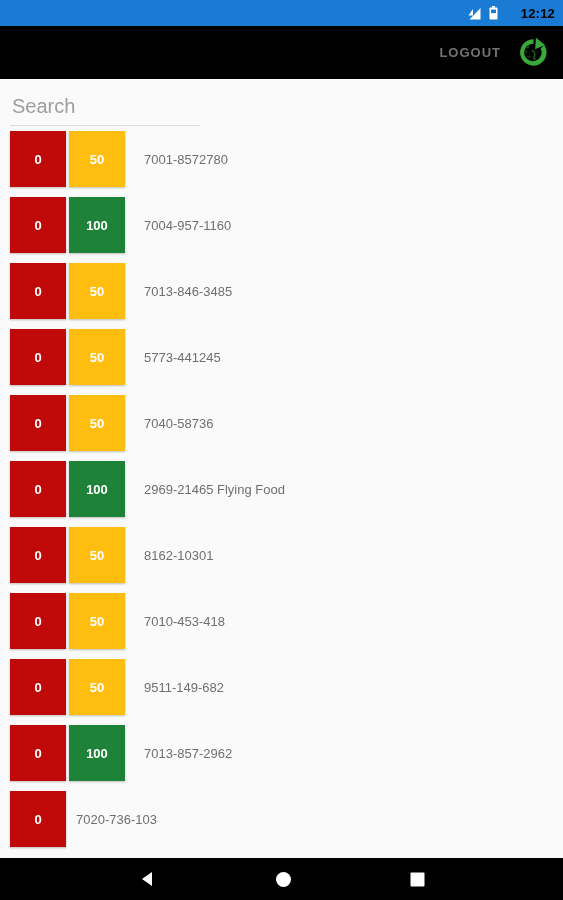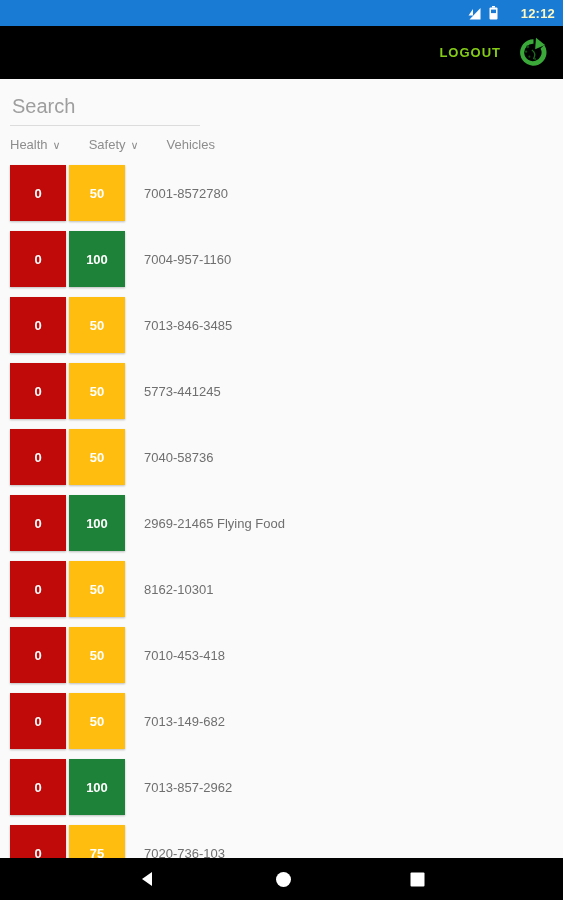--- a/index.html
+++ b/index.html
@@ -32,41 +32,41 @@
     justify-content: flex-end;
     padding-right: 8px;
   }
   #status-icons {
     display: flex;
     align-items: center;
     gap: 7px;
   }
   .sb-icon { display: block; }
   #status-clock {
-    color: #fef9c3;
+    color: #000000;
     font-size: 13px;
     font-weight: bold;
     letter-spacing: 0.2px;
     margin-left: 16px;
   }
 
   
   #app-bar {
     position: absolute;
     top: 26px; left: 0;
     width: 563px;
     height: 53px;
     background: #000000;
     display: flex;
     align-items: center;
     justify-content: flex-end;
     padding-right: 13px;
   }
   #logout-button {
-    color: #84cc16;
+    color: #737373;
     font-size: 13px;
     font-weight: bold;
     letter-spacing: 1px;
     margin-right: 16px;
     cursor: pointer;
   }
   #app-logo {
     width: 33px;
     height: 33px;
     display: block;
@@ -197,31 +197,20 @@
       <path d="M18 17 Q24 21 20 28" stroke="#1d6b1d" stroke-width="1.6" fill="none"></path>
     </svg>
   </div>
 
   <div id="content">
 
     <div id="search-row">
       <input id="search-input" type="text" placeholder="Search" style="">
     </div>
 
-    <div id="filter-row">
-      <span class="filter-chip">
-        <span>Health</span><span class="caret">∨</span>
-      </span>
-      <span class="filter-chip">
-        <span>Safety</span><span class="caret">∨</span>
-      </span>
-      <span class="filter-chip">
-        <span>Vehicles</span>
-      </span>
-    </div>
 
     <div id="vehicle-list">
         <div class="vehicle-row">
           <div class="badge badge-health" style="background: rgb(192, 10, 10);">0</div>
           <div class="badge badge-safety" style="background: rgb(255, 190, 15);">50</div>
           <div class="vehicle-name">7001-8572780</div>
         </div>
         <div class="vehicle-row">
           <div class="badge badge-health" style="background: rgb(192, 10, 10);">0</div>
           <div class="badge badge-safety" style="background: rgb(30, 130, 57);">100</div>
@@ -253,30 +242,29 @@
           <div class="vehicle-name">8162-10301</div>
         </div>
         <div class="vehicle-row">
           <div class="badge badge-health" style="background: rgb(192, 10, 10);">0</div>
           <div class="badge badge-safety" style="background: rgb(255, 190, 15);">50</div>
           <div class="vehicle-name">7010-453-418</div>
         </div>
         <div class="vehicle-row">
           <div class="badge badge-health" style="background: rgb(192, 10, 10);">0</div>
           <div class="badge badge-safety" style="background: rgb(255, 190, 15);">50</div>
-          <div class="vehicle-name">7013-149-682</div>
+          <div class="vehicle-name">9511-149-682</div>
         </div>
         <div class="vehicle-row">
           <div class="badge badge-health" style="background: rgb(192, 10, 10);">0</div>
           <div class="badge badge-safety" style="background: rgb(30, 130, 57);">100</div>
           <div class="vehicle-name">7013-857-2962</div>
         </div>
         <div class="vehicle-row">
           <div class="badge badge-health" style="background: rgb(192, 10, 10);">0</div>
-          <div class="badge badge-safety" style="background: rgb(255, 190, 15);">75</div>
           <div class="vehicle-name">7020-736-103</div>
         </div>
       </div>
   </div>
 
   <div id="nav-bar">
     <svg class="nav-btn" width="18" height="18" viewBox="0 0 18 18">
       <path d="M13 2 L13 16 L3 9 Z" fill="#ffffff"></path>
     </svg>
     <svg class="nav-btn" width="17" height="17" viewBox="0 0 17 17">

